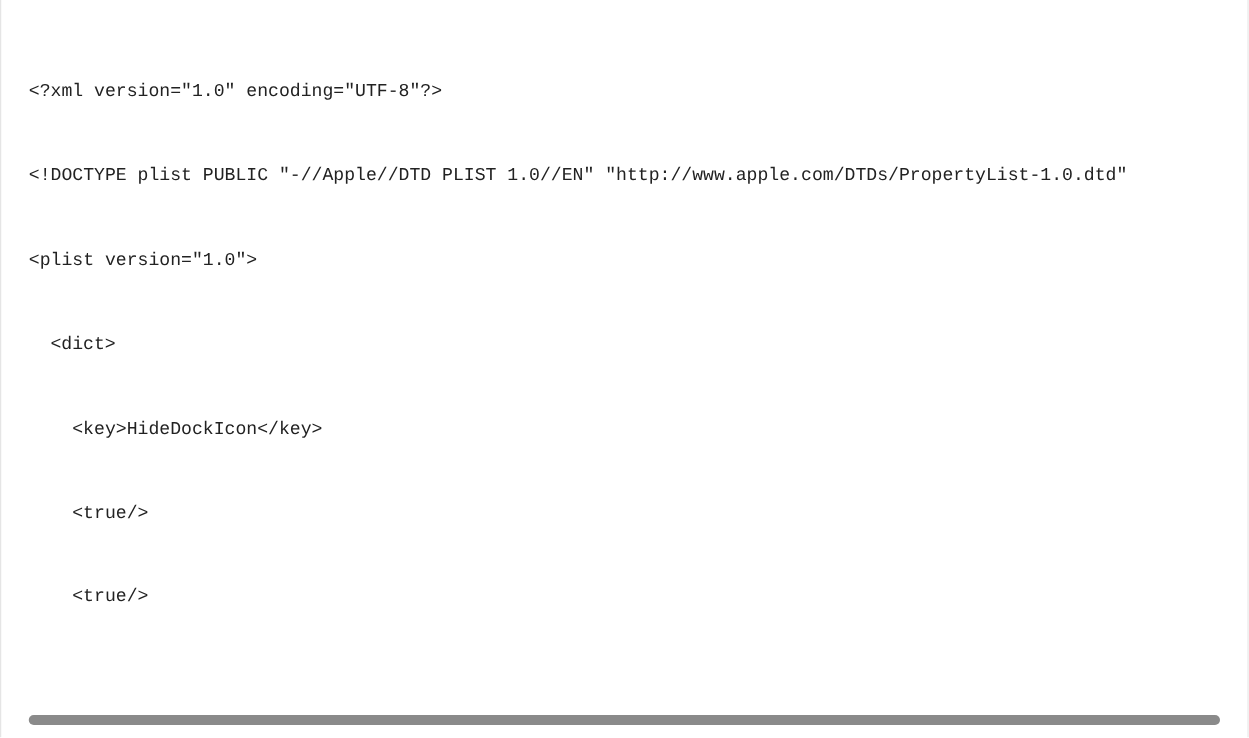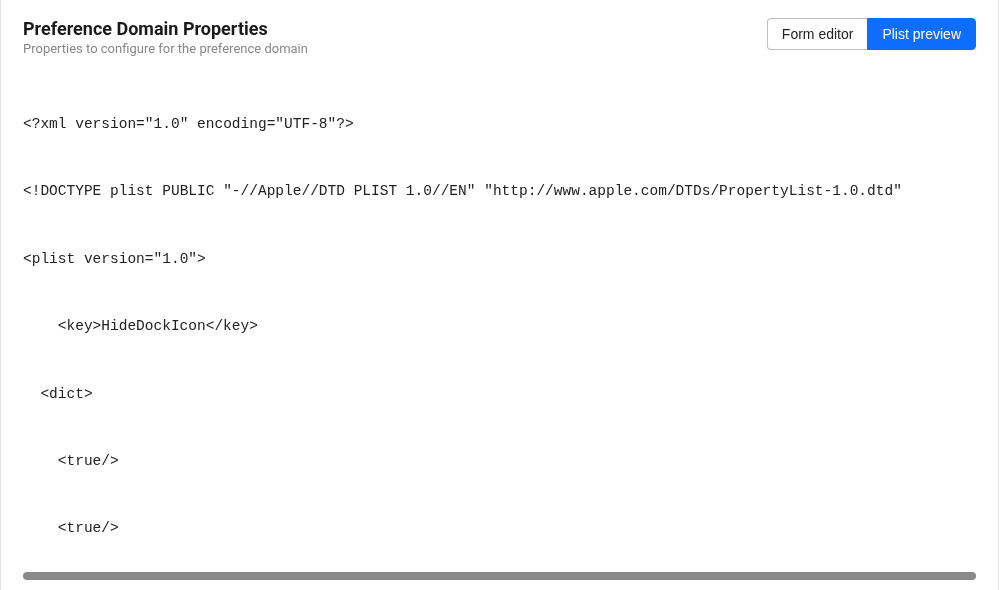--- a/index.html
+++ b/index.html
@@ -92,37 +92,27 @@
       height: 8px;
       background: #8a8a8a;
       border-radius: 4px;
     }
   </style>
 </head>
 <body>
 
 <div class="container">
 
-  <div class="header-row">
-    <div class="title-block">
-      <div class="title">Preference Domain Properties</div>
-      <div class="subtitle">Properties to configure for the preference domain</div>
-    </div>
-    <div class="toggle-group">
-      <button class="toggle-btn left">Form editor</button>
-      <button class="toggle-btn right active">Plist preview</button>
-    </div>
-  </div>
 
   <div class="code-block">
     <span class="code-line">&lt;?xml version="1.0" encoding="UTF-8"?&gt;</span>
     <span class="code-line">&lt;!DOCTYPE plist PUBLIC "-//Apple//DTD PLIST 1.0//EN" "http://www.apple.com/DTDs/PropertyList-1.0.dtd"</span>
     <span class="code-line">&lt;plist version="1.0"&gt;</span>
+    <span class="code-line indent1">&lt;dict&gt;</span>
     <span class="code-line indent2">&lt;key&gt;HideDockIcon&lt;/key&gt;</span>
-    <span class="code-line indent1">&lt;dict&gt;</span>
     <span class="code-line indent2">&lt;true/&gt;</span>
     <span class="code-line indent2">&lt;true/&gt;</span>
     
     
     
     
     
     
     
     

